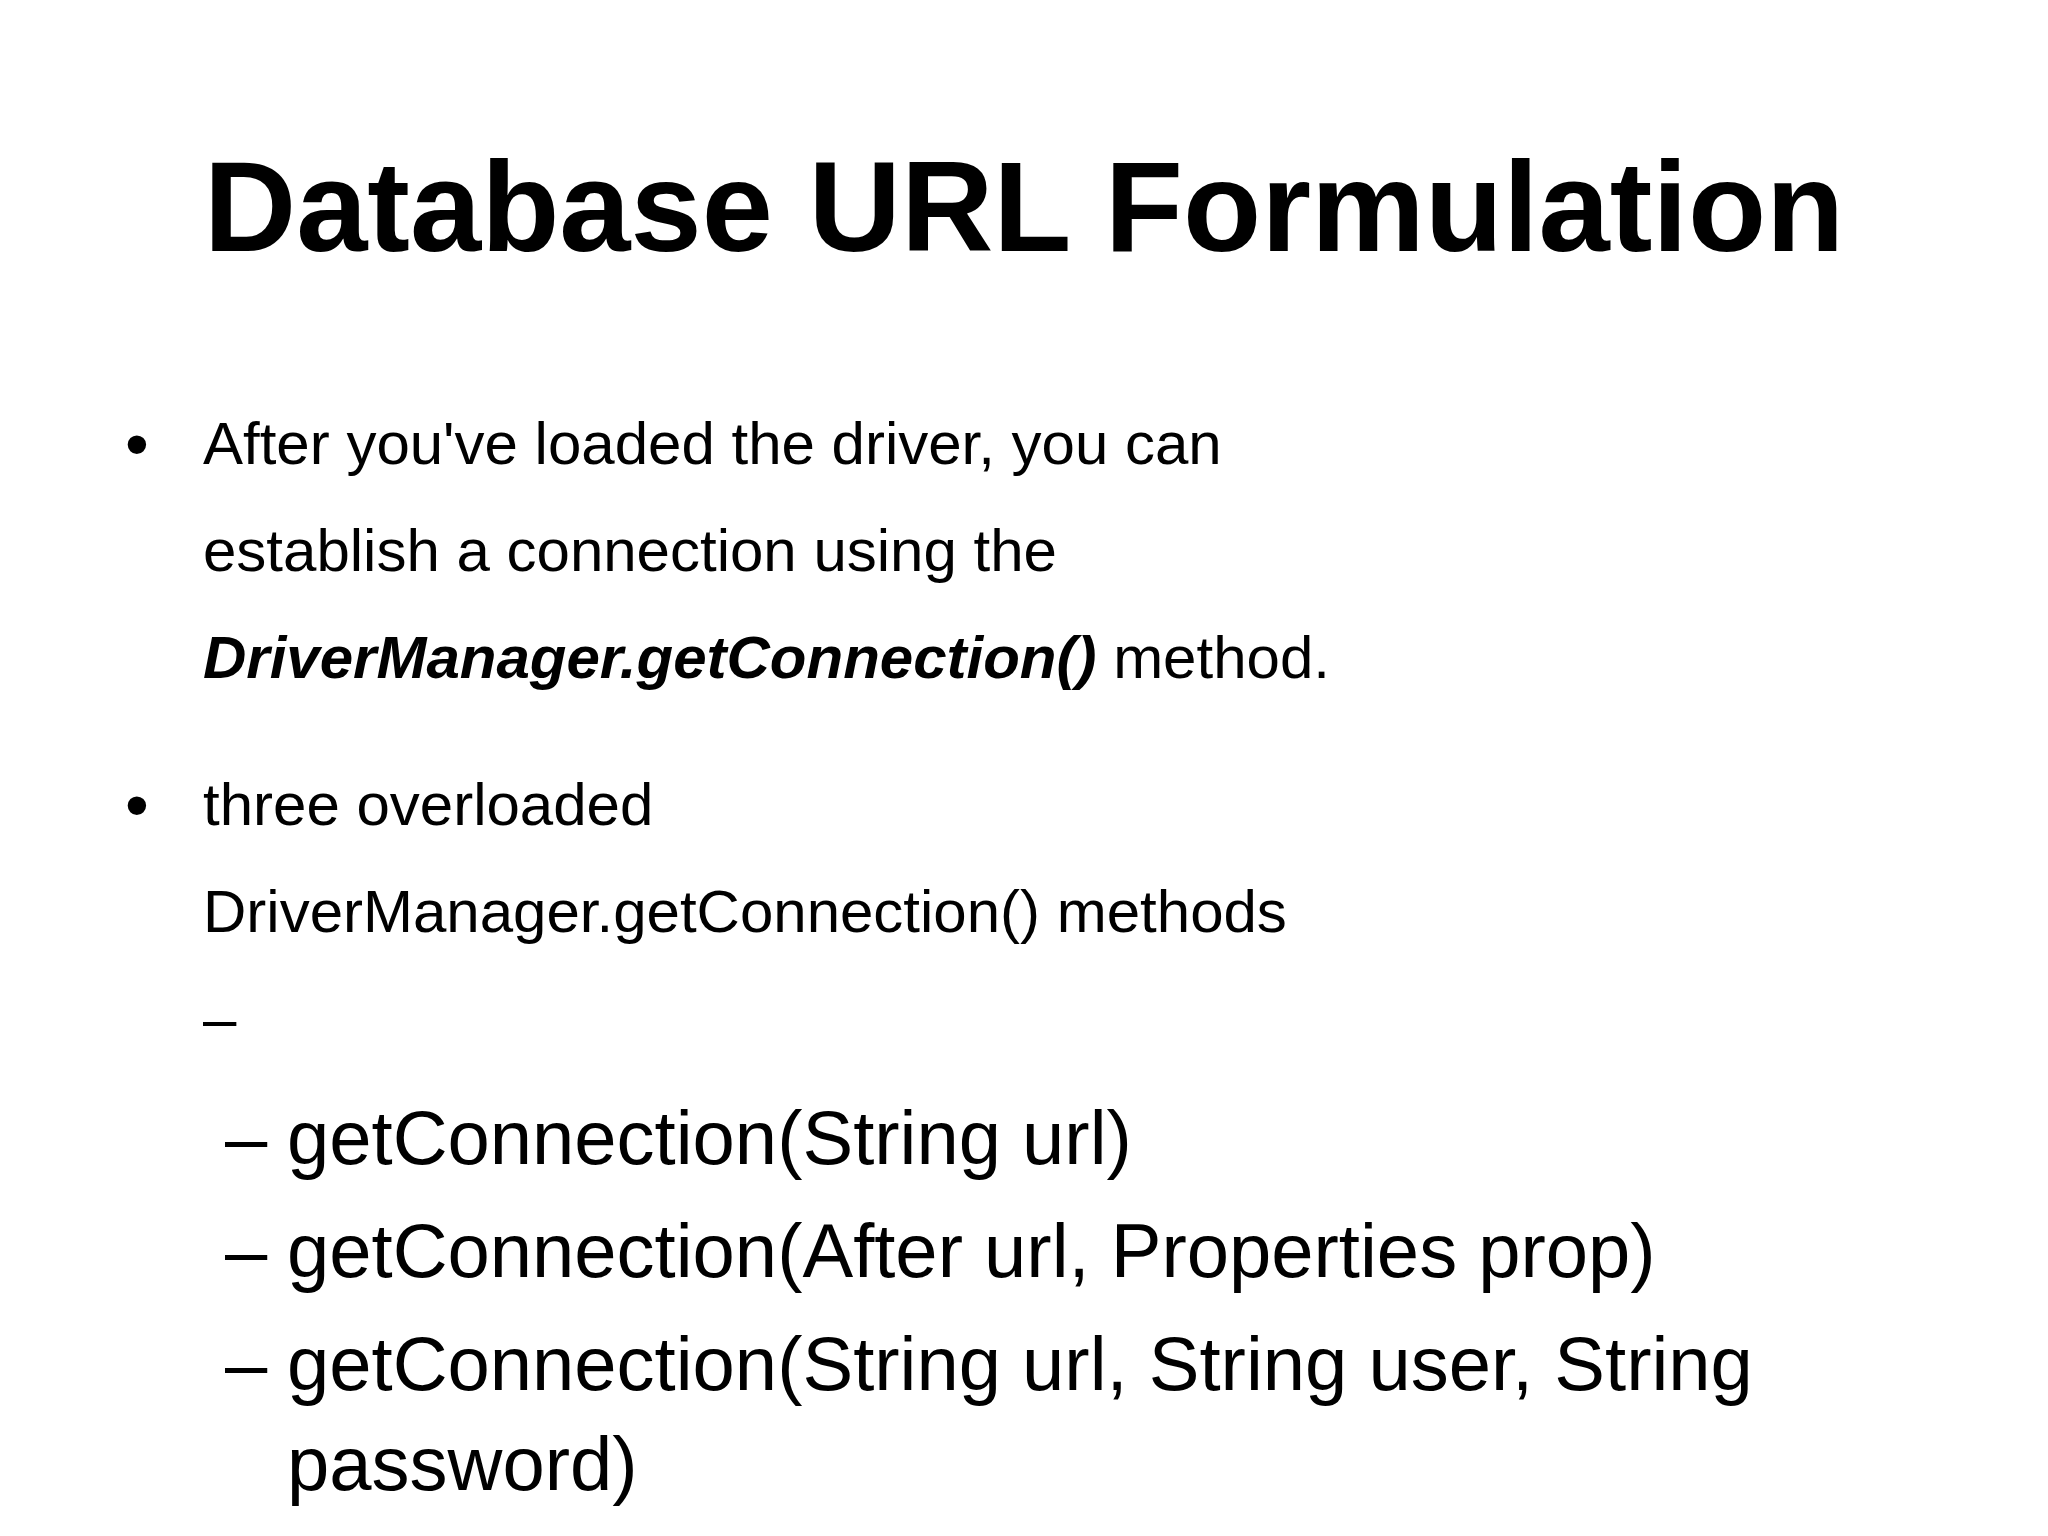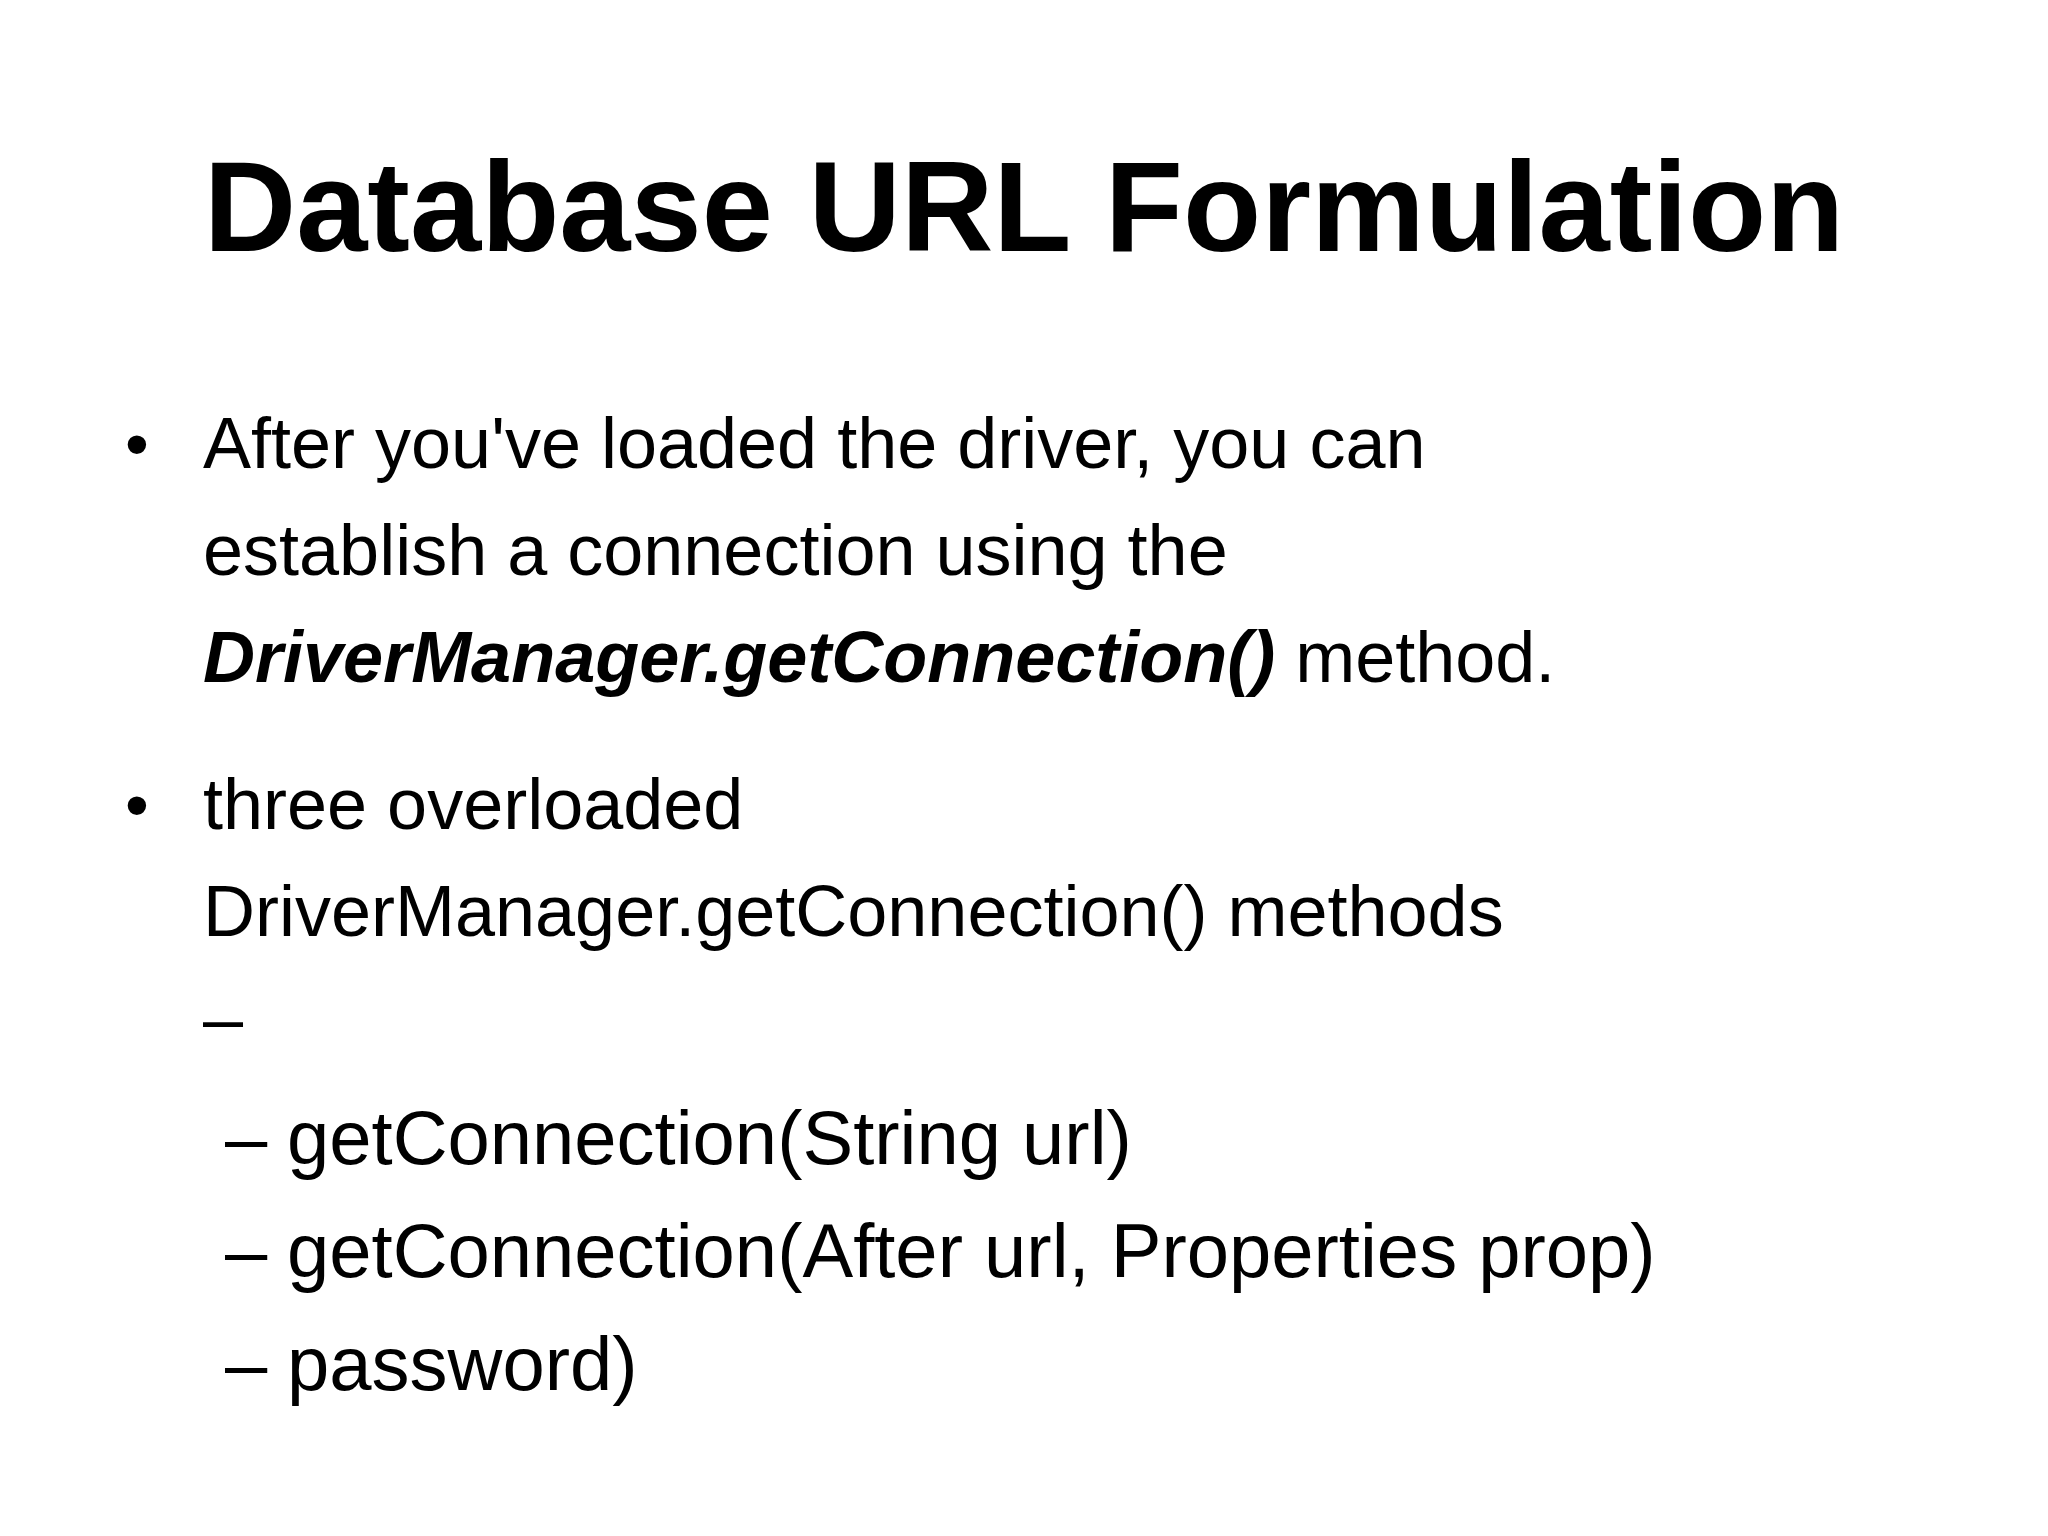--- a/index.html
+++ b/index.html
@@ -32,21 +32,21 @@
   }
   .bullet-row { display: flex; align-items: flex-start; }
   .bullet-row.second { margin-top: 40px; }
   .marker-cell {
     width: 78px;
     flex: none;
     font-size: 68px;
     line-height: 107px;
   }
   .bullet-text {
-    font-size: 72px;
+    font-size: 60px;
     line-height: 107px;
   }
   .bullet-text .line { white-space: nowrap; }
   .b { font-weight: bold; font-style: italic; }
   .sub-list { margin-top: 16px; margin-left: 100px; }
   .sub-row { display: flex; align-items: flex-start; }
   .sub-row + .sub-row { margin-top: 13px; }
   .sub-marker {
     width: 62px;
     flex: none;
@@ -99,19 +99,20 @@
       <div class="sub-row">
         <div class="sub-marker">–</div>
         <div class="sub-text">
           <div class="line">getConnection(After url, Properties prop)</div>
         </div>
       </div>
 
       <div class="sub-row">
         <div class="sub-marker">–</div>
         <div class="sub-text">
+          <div class="line">getConnection(String url, String user, String</div>
           <div class="line">password)</div>
         </div>
       </div>
 
     </div>
   </div>
 </div>
 
 </body></html>

